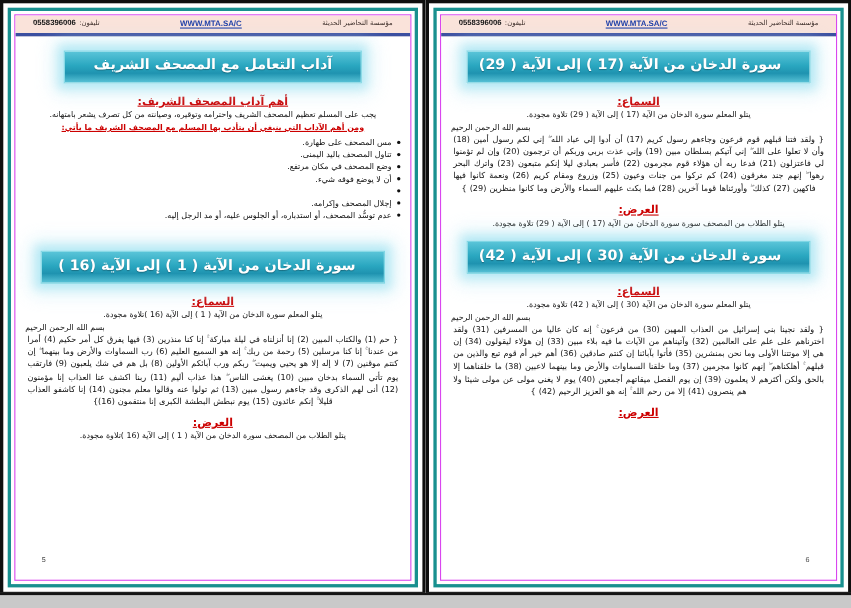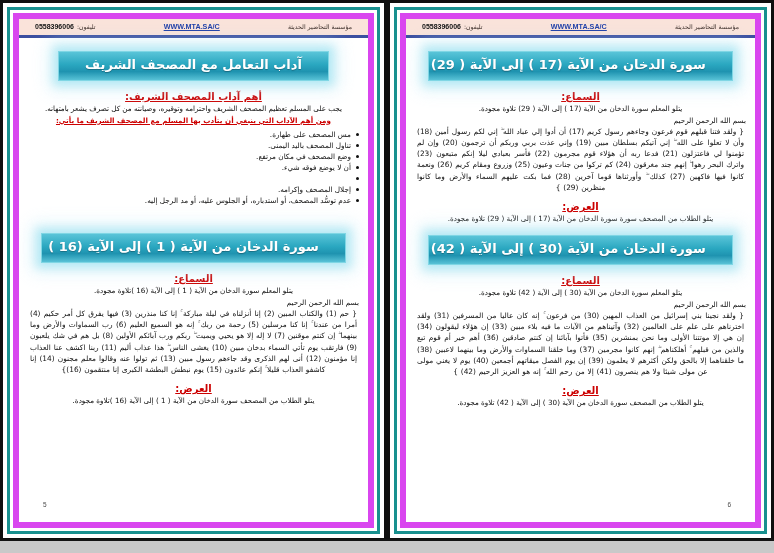--- a/index.html
+++ b/index.html
@@ -61,21 +61,21 @@
     box-sizing: border-box;
     height: 100%;
     border: 3px solid #18908f;
     padding: 3px;
     background: #ffffff;
   }
   .page-inner2 {
     position: relative;
     box-sizing: border-box;
     height: 100%;
-    border: 6px solid #d946ef;
+    border: 1px solid #d946ef;
     background: #ffffff;
     overflow: hidden;
     display: flex;
     flex-direction: column;
   }
 
   
   .doc-header {
     box-sizing: border-box;
     width: 100%;
@@ -210,21 +210,21 @@
     color: #101010;
     text-align: justify;
     text-align-last: center;
     margin: 1px 0 2px 0;
     padding: 0 2px;
     word-spacing: 0.4px;
   }
   .basmala {
     font-size: 7.2px;
     color: #101010;
-    text-align: right;
+    text-align: left;
     margin: 1px 0;
   }
 
   
   .page-number {
     position: absolute;
     bottom: 14px;
     font-family: "Liberation Sans", sans-serif;
     font-size: 6.5px;
     color: #4a4a4a;
@@ -346,21 +346,20 @@
             <div>
               <div class="sec-label-row-left">
                 <span class="sec-label">السماع:</span>
               </div>
               <p class="para">يتلو المعلم سورة الدخان من الآية (30 ) إلى الآية ( 42) تلاوة مجودة.</p>
               <p class="basmala">بسم الله الرحمن الرحيم</p>
               <p class="quran">{ ولقد نجينا بني إسرائيل من العذاب المهين (30) من فرعون ۚ إنه كان عاليا من المسرفين (31) ولقد اخترناهم على علم على العالمين (32) وآتيناهم من الآيات ما فيه بلاء مبين (33) إن هؤلاء ليقولون (34) إن هي إلا موتتنا الأولى وما نحن بمنشرين (35) فأتوا بآبائنا إن كنتم صادقين (36) أهم خير أم قوم تبع والذين من قبلهم ۚ أهلكناهم ۖ إنهم كانوا مجرمين (37) وما خلقنا السماوات والأرض وما بينهما لاعبين (38) ما خلقناهما إلا بالحق ولكن أكثرهم لا يعلمون (39) إن يوم الفصل ميقاتهم أجمعين (40) يوم لا يغني مولى عن مولى شيئا ولا هم ينصرون (41) إلا من رحم الله ۚ إنه هو العزيز الرحيم (42) }</p>
               <div class="sec-label-row-left">
                 <span class="sec-label">العرض:</span>
               </div>
-              <p class="para">يتلو الطلاب من المصحف سورة الدخان من الآية (30 ) إلى الآية ( 42) تلاوة مجودة.</p>
             </div>
 
           </div>
 
           <div class="page-number">6</div>
 
         </div>
       </div>
     </div>
 

